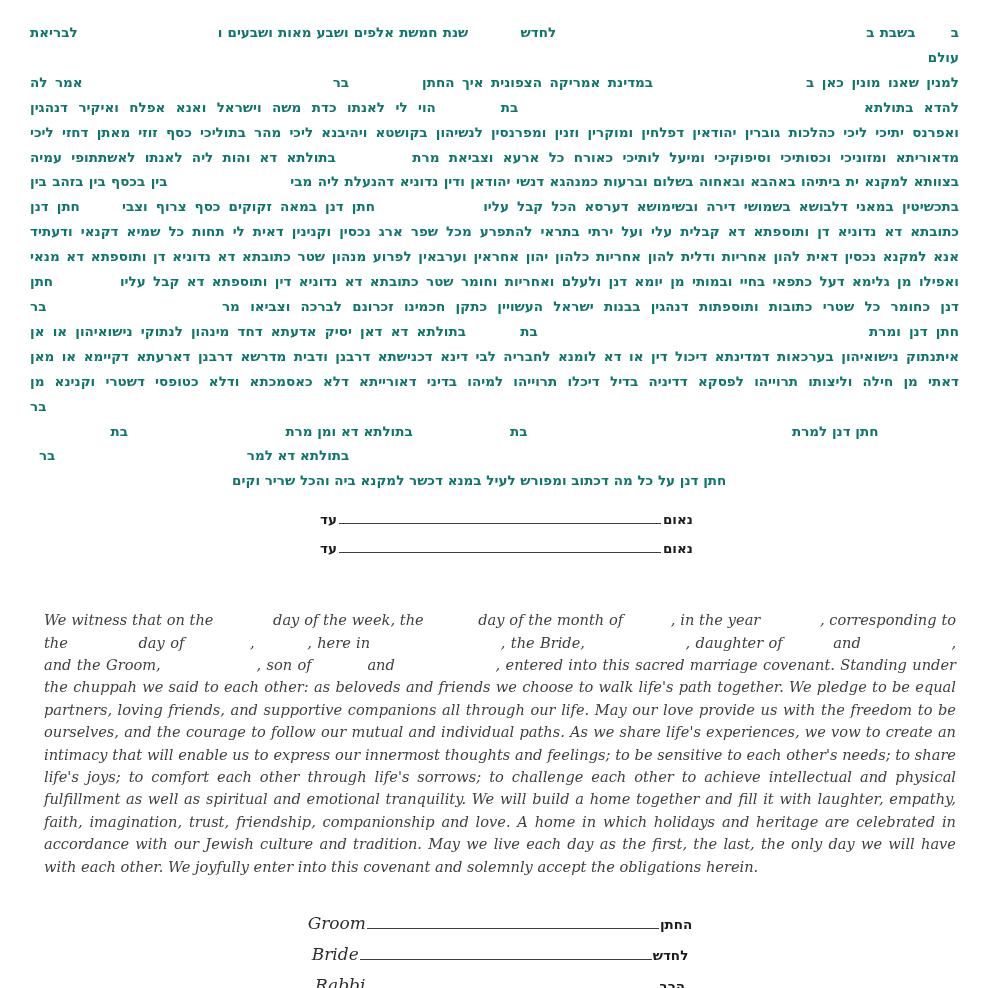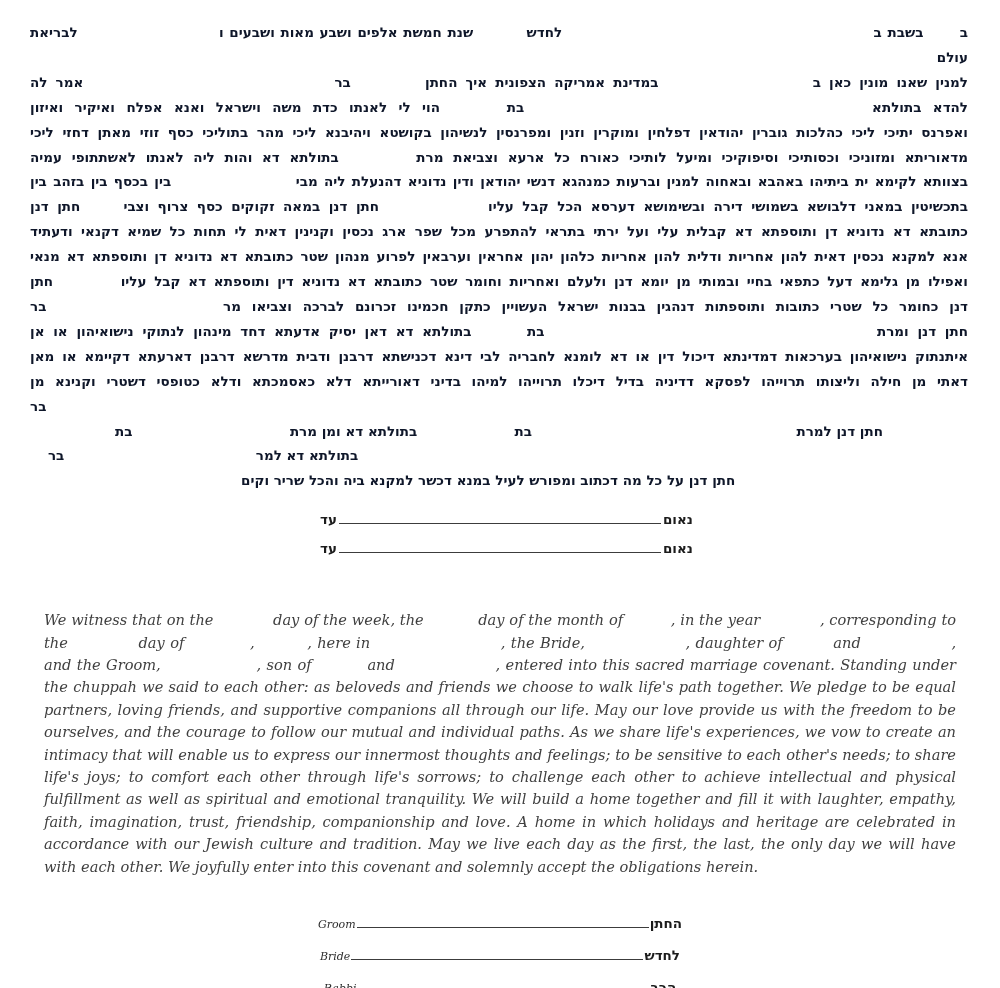--- a/index.html
+++ b/index.html
@@ -7,25 +7,25 @@
     position:relative;
     width:1000px; height:988px;
     background:#ffffff;
     box-sizing:border-box;
     overflow:hidden;
     font-family:"DejaVu Sans", sans-serif;
   }
   
   .hebrew-section {
     direction:rtl;
-    padding:20px 32px 0 30px;
+    padding:20px 41px 0 30px;
     font-family:"DejaVu Serif","DejaVu Sans",sans-serif;
     font-weight:bold;
     font-size:13.5px;
-    color:#0f172a;
+    color:#0f766e;
   }
   .h-line { line-height:24.9px; min-height:24.9px; }
   .h-line.justify { text-align:justify; text-align-last:justify; }
   .h-line.center  { text-align:center; }
   .h-line.start   { text-align:start; }
   .gap { display:inline-block; height:1px; }
   
   .witness-block { margin-top:12px;padding-left:13px; }
   .witness-row {
     direction:rtl;
@@ -53,21 +53,21 @@
     text-align:justify;
     color:#3f3f3f;
   }
   .blank { display:inline-block; height:1px; }
   
   .signature-block { margin-top:30px; }
   .sig-row { text-align:center; line-height:30px; }
   .sig-label {
     font-family:"DejaVu Serif","Liberation Serif",serif;
     font-style:italic;
-    font-size:11px;
+    font-size:17px;
     color:#2e2e2e;
   }
   .sig-line {
     display:inline-block;
     width:292px; height:13px;
     border-bottom:1px solid #3c3c3c;
     margin:0 1px;
   }
   .sig-heb {
     font-family:"DejaVu Serif","DejaVu Sans",sans-serif;
@@ -77,24 +77,24 @@
   }
 </style>
 </head>
 <body>
 
 <div class="page">
 
   <div class="hebrew-section">
       <div class="h-line justify"><span>ב</span> <span class="gap" style="width: 25px;"></span> <span>בשבת ב</span> <span class="gap" style="width: 300px;"></span> <span>לחדש</span> <span class="gap" style="width: 42px;"></span> <span>שנת חמשת אלפים ושבע מאות ושבעים ו</span> <span class="gap" style="width: 130px;"></span> <span>לבריאת עולם</span> </div>
       <div class="h-line justify"><span>למנין שאנו מונין כאן ב</span> <span class="gap" style="width: 138px;"></span> <span>במדינת אמריקה הצפונית איך החתן</span> <span class="gap" style="width: 58px;"></span> <span>בר</span> <span class="gap" style="width: 235px;"></span> <span>אמר לה</span> </div>
-      <div class="h-line justify"><span>להדא בתולתא</span> <span class="gap" style="width: 325px;"></span> <span>בת</span> <span class="gap" style="width: 44px;"></span> <span>הוי לי לאנתו כדת משה וישראל ואנא אפלח ואיקיר ואיזון</span> </div>
+      <div class="h-line justify"><span>להדא בתולתא</span> <span class="gap" style="width: 325px;"></span> <span>בת</span> <span class="gap" style="width: 44px;"></span> <span>הוי לי לאנתו כדת משה וישראל ואנא אפלח ואיקיר דנהגין</span> </div>
       <div class="h-line justify"><span>ואפרנס יתיכי ליכי כהלכות גוברין יהודאין דפלחין ומוקרין וזנין ומפרנסין לנשיהון בקושטא ויהיבנא ליכי מהר בתוליכי כסף זוזי מאתן דחזי ליכי</span> </div>
       <div class="h-line justify"><span>מדאוריתא ומזוניכי וכסותיכי וסיפוקיכי ומיעל לותיכי כאורח כל ארעא וצביאת מרת</span> <span class="gap" style="width: 58px;"></span> <span>בתולתא דא והות ליה לאנתו לאשתתופי עמיה</span> </div>
-      <div class="h-line justify"><span>בצוותא לקימא ית ביתיהו באהבא ובאחוה למנין וברעות כמנהגא דנשי יהודאן ודין נדוניא דהנעלת ליה מבי</span> <span class="gap" style="width: 112px;"></span> <span>בין בכסף בין בזהב בין</span> </div>
+      <div class="h-line justify"><span>בצוותא למקנא ית ביתיהו באהבא ובאחוה בשלום וברעות כמנהגא דנשי יהודאן ודין נדוניא דהנעלת ליה מבי</span> <span class="gap" style="width: 112px;"></span> <span>בין בכסף בין בזהב בין</span> </div>
       <div class="h-line justify"><span>בתכשיטין במאני דלבושא בשמושי דירה ובשימושא דערסא הכל קבל עליו</span> <span class="gap" style="width: 92px;"></span> <span>חתן דנן במאה זקוקים כסף צרוף וצבי</span> <span class="gap" style="width: 26px;"></span> <span>חתן דנן</span> </div>
       <div class="h-line justify"><span>כתובתא דא נדוניא דן ותוספתא דא קבלית עלי ועל ירתי בתראי להתפרע מכל שפר ארג נכסין וקנינין דאית לי תחות כל שמיא דקנאי ודעתיד</span> </div>
       <div class="h-line justify"><span>אנא למקנא נכסין דאית להון אחריות ודלית להון אחריות כלהון יהון אחראין וערבאין לפרוע מנהון שטר כתובתא דא נדוניא דן ותוספתא דא מנאי</span> </div>
       <div class="h-line justify"><span>ואפילו מן גלימא דעל כתפאי בחיי ובמותי מן יומא דנן ולעלם ואחריות וחומר שטר כתובתא דא נדוניא דין ותוספתא דא קבל עליו</span> <span class="gap" style="width: 52px;"></span> <span>חתן</span> </div>
       <div class="h-line justify"><span>דנן כחומר כל שטרי כתובות ותוספתות דנהגין בבנות ישראל העשויין כתקן חכמינו זכרונם לברכה וצביאו מר</span> <span class="gap" style="width: 155px;"></span> <span>בר</span> </div>
       <div class="h-line justify"><span>חתן דנן ומרת</span> <span class="gap" style="width: 315px;"></span> <span>בת</span> <span class="gap" style="width: 38px;"></span> <span>בתולתא דא דאן יסיק אדעתא דחד מינהון לנתוקי נישואיהון או אן</span> </div>
       <div class="h-line justify"><span>איתנתוק נישואיהון בערכאות דמדינתא דיכול דין או דא לומנא לחבריה לבי דינא דכנישתא דרבנן ודבית מדרשא דרבנן דארעתא דקיימא או מאן</span> </div>
       <div class="h-line justify"><span>דאתי מן חילה וליצותו תרוייהו לפסקא דדיניה בדיל דיכלו תרוייהו למיהו בדיני דאורייתא דלא כאסמכתא ודלא כטופסי דשטרי וקנינא מן</span> </div>
       <div class="h-line justify"><span class="gap" style="width: 855px;"></span> <span>בר</span> </div>
       <div class="h-line center"><span>חתן דנן למרת</span> <span class="gap" style="width: 255px;"></span> <span>בת</span> <span class="gap" style="width: 88px;"></span> <span>בתולתא דא ומן מרת</span> <span class="gap" style="width: 148px;"></span> <span>בת</span> </div>

